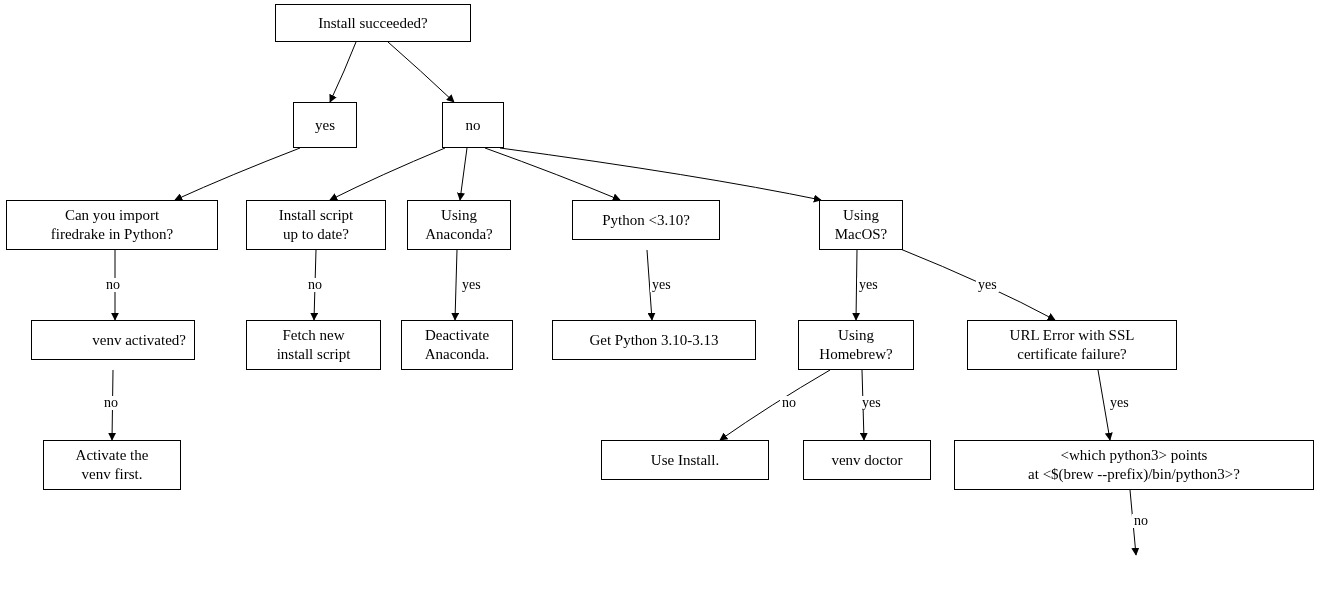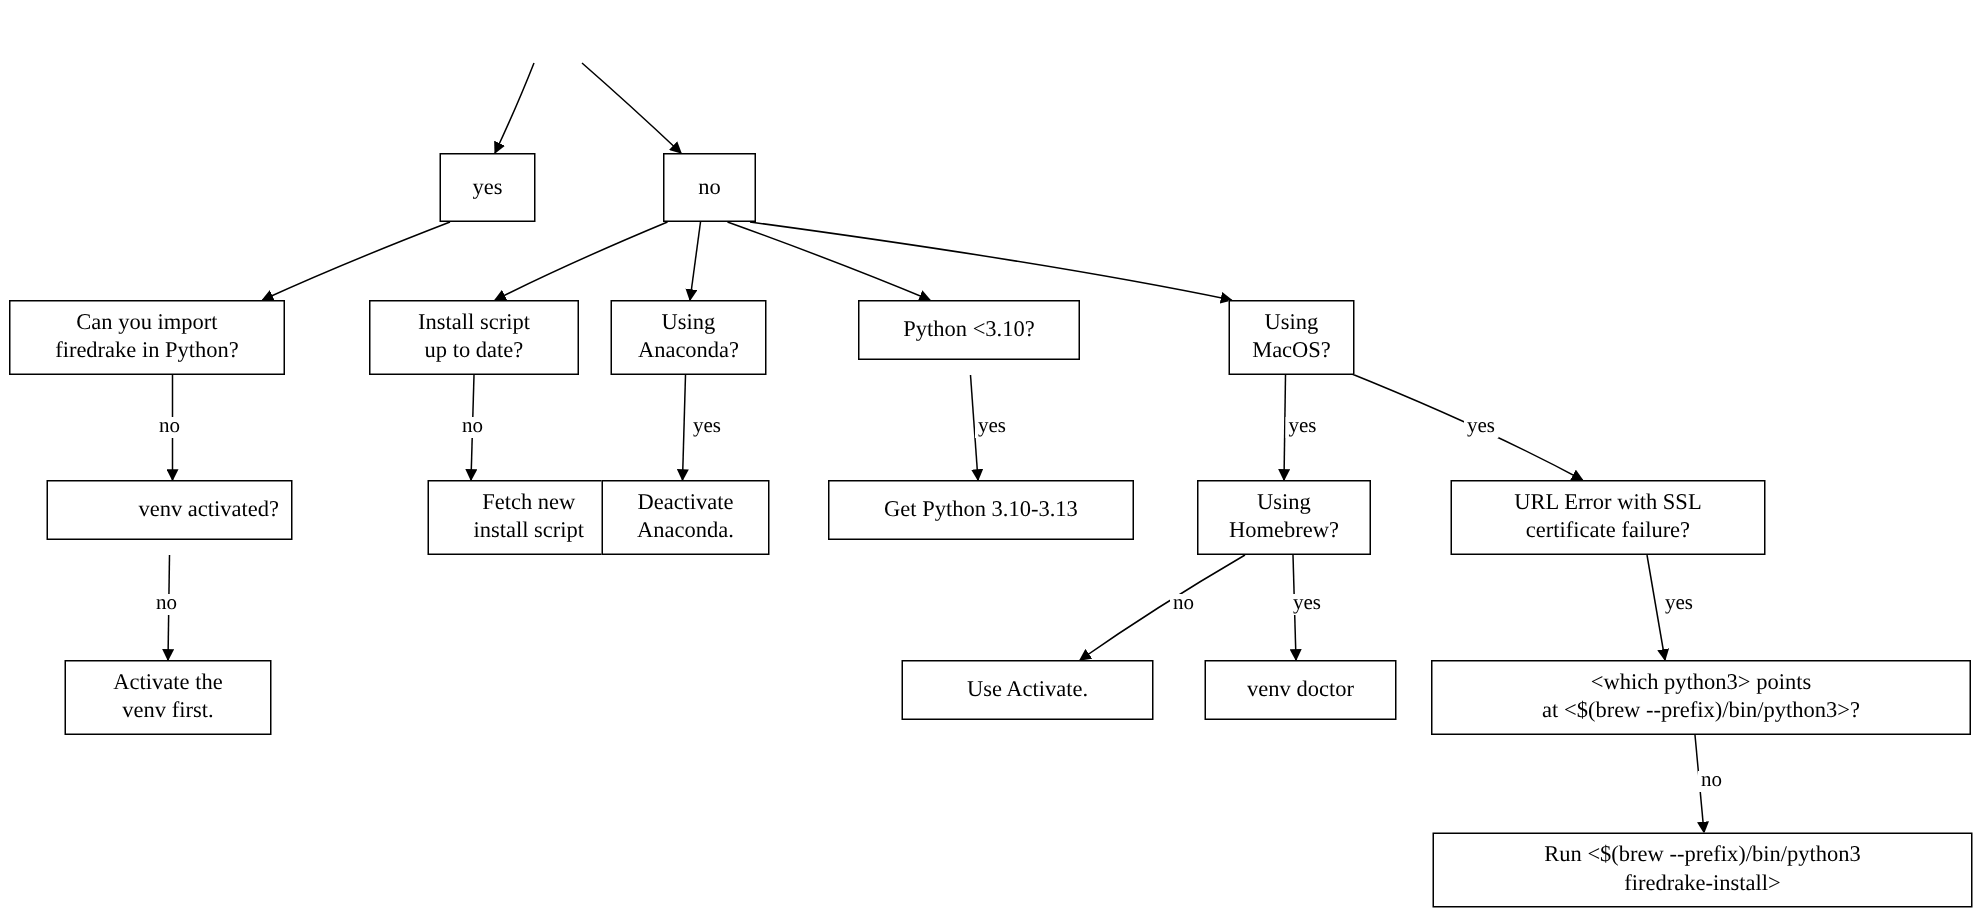--- a/index.html
+++ b/index.html
@@ -85,30 +85,33 @@
 
   <path d="M 830 370 Q 770 405 720 440" stroke="#000" fill="none" marker-end="url(#arrow)"></path>
 
   <path d="M 862 370 L 864 440" stroke="#000" fill="none" marker-end="url(#arrow)"></path>
 
   <path d="M 1098 370 L 1110 440" stroke="#000" fill="none" marker-end="url(#arrow)"></path>
 
   <path d="M 1130 490 L 1136 555" stroke="#000" fill="none" marker-end="url(#arrow)"></path>
 </svg>
 
+<div class="node" style="left:275px; top:4px; width:196px; height:38px;">
+  <span>Install succeeded?</span>
+</div>
 
 <div class="node" style="left:293px; top:102px; width:64px; height:46px;">
   <span>yes</span>
 </div>
 
 <div class="node" style="left:442px; top:102px; width:62px; height:46px;">
   <span>no</span>
 </div>
 
-<div class="node" style="left:6px; top:200px; width:184px; height:50px;">
+<div class="node" style="left:6px; top:200px; width:212px; height:50px;">
   <span>Can you import
 firedrake in Python?</span>
 </div>
 
 <div class="node" style="left:246px; top:200px; width:140px; height:50px;">
   <span>Install script
 up to date?</span>
 </div>
 
 <div class="node" style="left:407px; top:200px; width:104px; height:50px;">
@@ -122,21 +125,21 @@
 
 <div class="node" style="left:819px; top:200px; width:84px; height:50px;">
   <span>Using
 MacOS?</span>
 </div>
 
 <div class="node" style="left:31px; top:320px; width:164px; height:40px;justify-content:flex-end;">
   <span>venv activated?</span>
 </div>
 
-<div class="node" style="left:246px; top:320px; width:135px; height:50px;margin-left:39px;">
+<div class="node" style="left:246px; top:320px; width:135px; height:50px;">
   <span>Fetch new
 install script</span>
 </div>
 
 <div class="node" style="left:401px; top:320px; width:112px; height:50px;">
   <span>Deactivate
 Anaconda.</span>
 </div>
 
 <div class="node" style="left:552px; top:320px; width:204px; height:40px;justify-content:center;">
@@ -152,36 +155,32 @@
   <span>URL Error with SSL
 certificate failure?</span>
 </div>
 
 <div class="node" style="left:43px; top:440px; width:138px; height:50px;">
   <span>Activate the
 venv first.</span>
 </div>
 
 <div class="node" style="left:601px; top:440px; width:168px; height:40px;">
-  <span>Use Activate.</span>
+  <span>Use Install.</span>
 </div>
 
 <div class="node" style="left:803px; top:440px; width:128px; height:40px;">
   <span>venv doctor</span>
 </div>
 
 <div class="node" style="left:954px; top:440px; width:360px; height:50px;">
   <span>&lt;which python3&gt; points
 at &lt;$(brew --prefix)/bin/python3&gt;?</span>
 </div>
 
-<div class="node" style="left:955px; top:555px; width:360px; height:50px;">
-  <span>Run &lt;$(brew --prefix)/bin/python3
-firedrake-install&gt;</span>
-</div>
 
 <div class="edge-label" style="left:104px; top:278px;">
   <span>no</span>
 </div>
 
 <div class="edge-label" style="left:102px; top:396px;">
   <span>no</span>
 </div>
 
 <div class="edge-label" style="left:306px; top:278px;">

